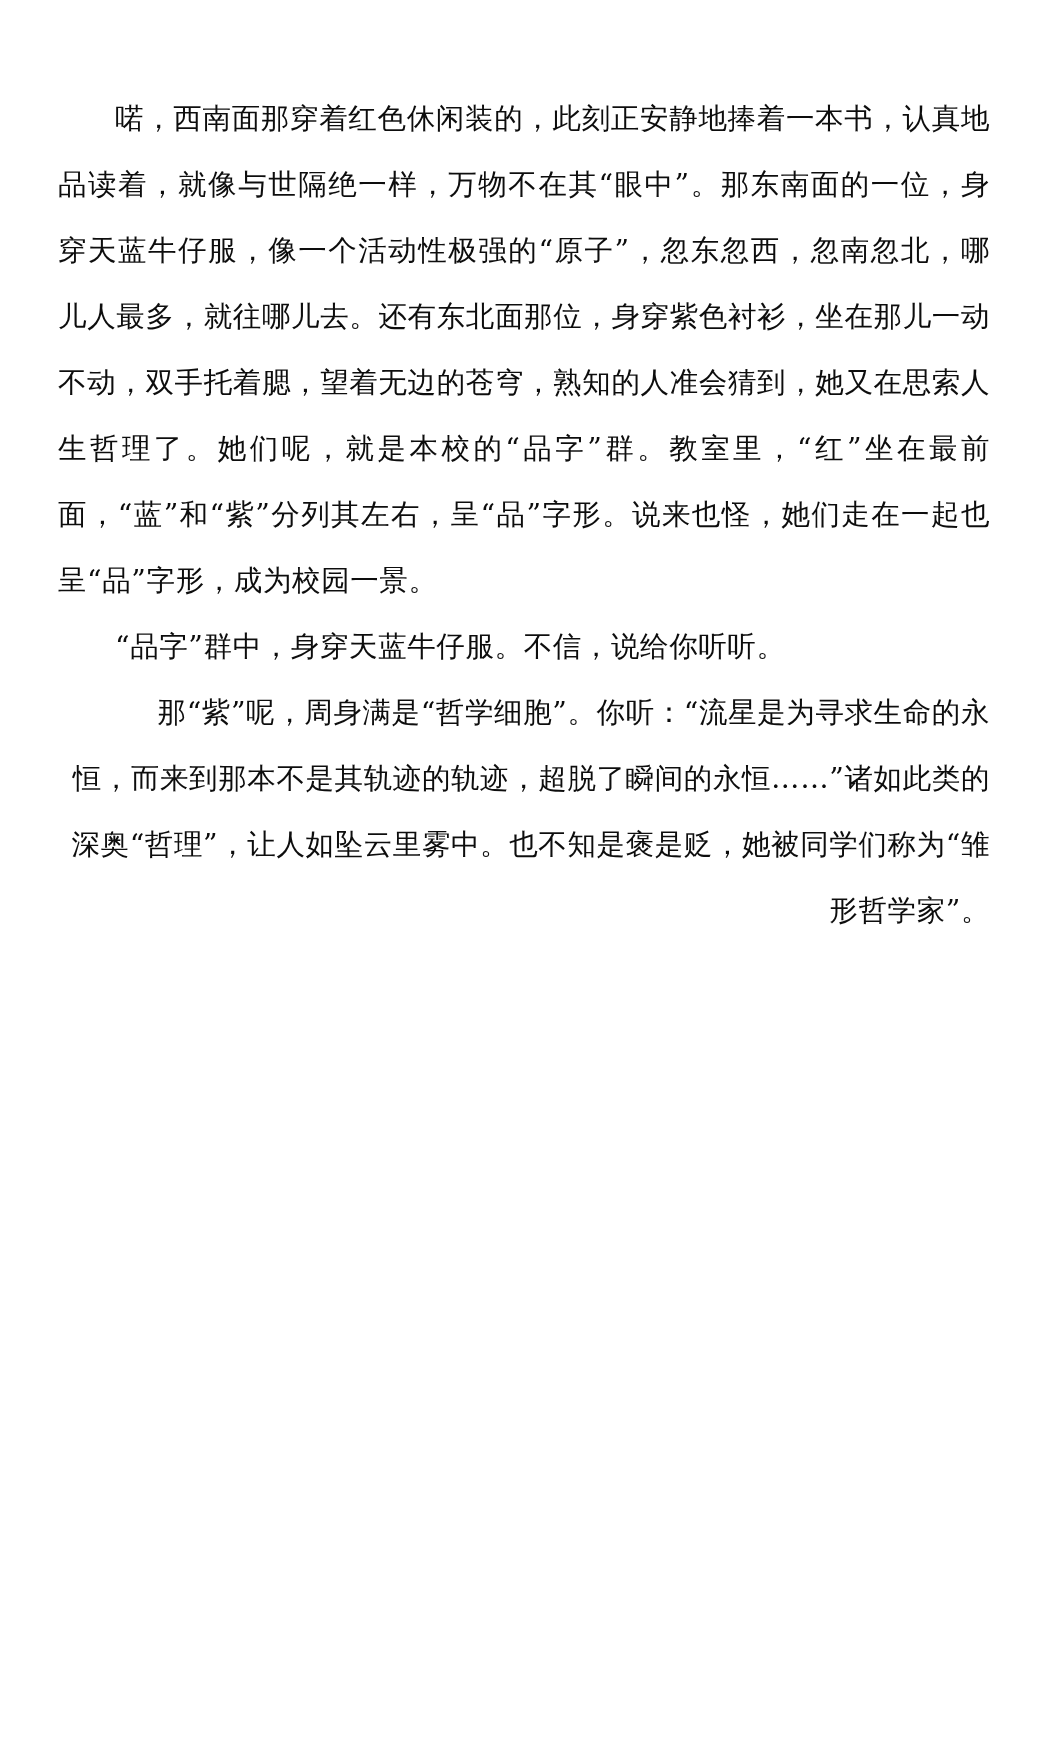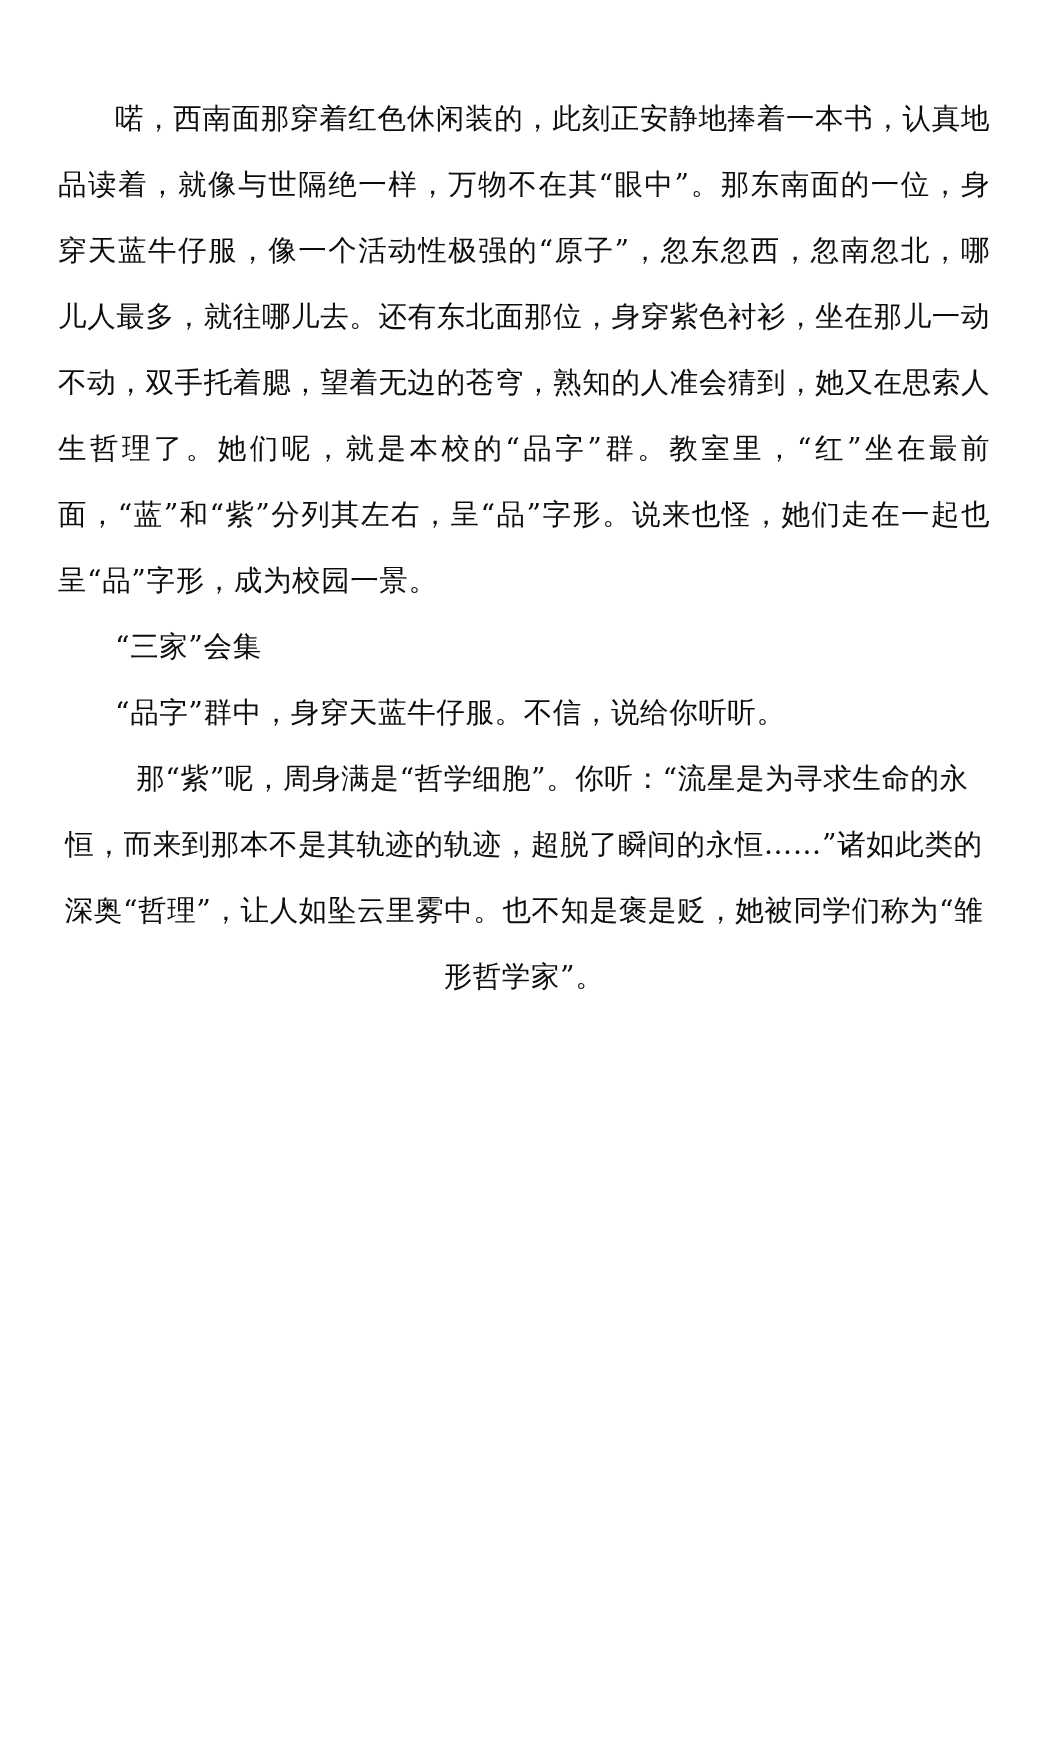--- a/index.html
+++ b/index.html
@@ -31,26 +31,25 @@
   p.para {
     margin: 0;
     text-indent: 2em;
     font-size: 28.5px;
     line-height: 66px;
     text-align: justify;
     text-justify: inter-character;
     word-break: break-all;
   }
   p.para:last-child {
-    text-align: center;
+    text-align: right;
   }
 </style>
 </head>
 <body>
 
 <div class="page">
   <div class="body-text">
     <p class="para">喏，西南面那穿着红色休闲装的，此刻正安静地捧着一本书，认真地品读着，就像与世隔绝一样，万物不在其“眼中”。那东南面的一位，身穿天蓝牛仔服，像一个活动性极强的“原子”，忽东忽西，忽南忽北，哪儿人最多，就往哪儿去。还有东北面那位，身穿紫色衬衫，坐在那儿一动不动，双手托着腮，望着无边的苍穹，熟知的人准会猜到，她又在思索人生哲理了。她们呢，就是本校的“品字”群。教室里，“红”坐在最前面，“蓝”和“紫”分列其左右，呈“品”字形。说来也怪，她们走在一起也呈“品”字形，成为校园一景。</p>
-    <p class="para">“三家”会集</p>
     <p class="para">“品字”群中，身穿天蓝牛仔服。不信，说给你听听。</p>
     <p class="para">那“紫”呢，周身满是“哲学细胞”。你听：“流星是为寻求生命的永恒，而来到那本不是其轨迹的轨迹，超脱了瞬间的永恒……”诸如此类的深奥“哲理”，让人如坠云里雾中。也不知是褒是贬，她被同学们称为“雏形哲学家”。</p>
   </div>
 </div>
 
 </body></html>

